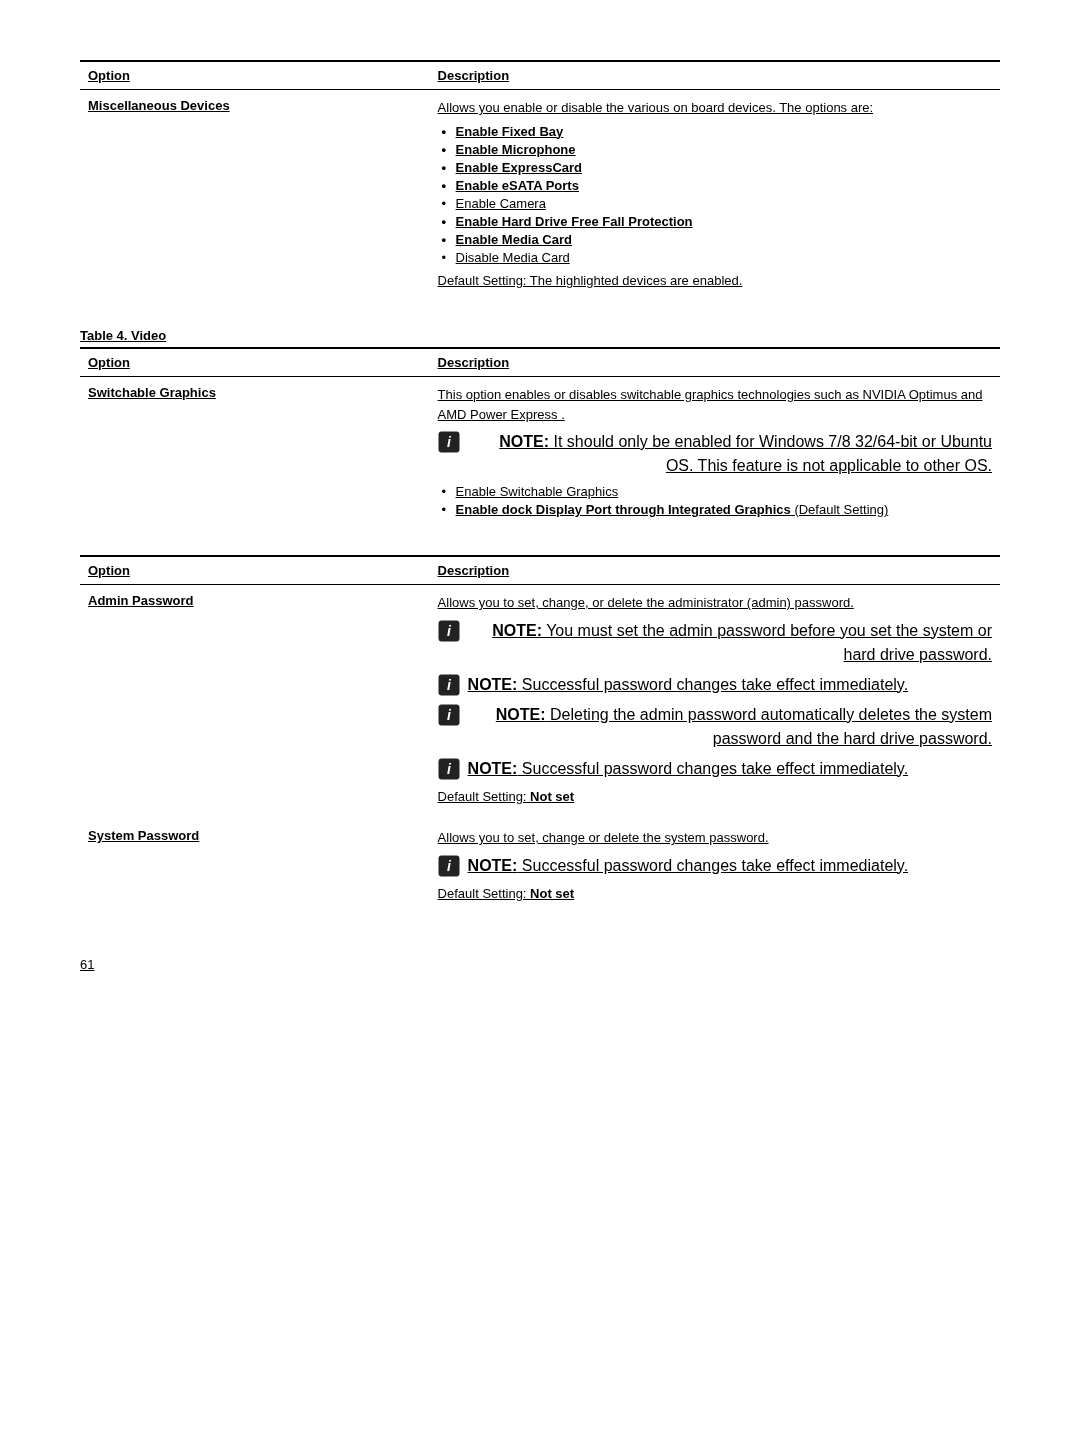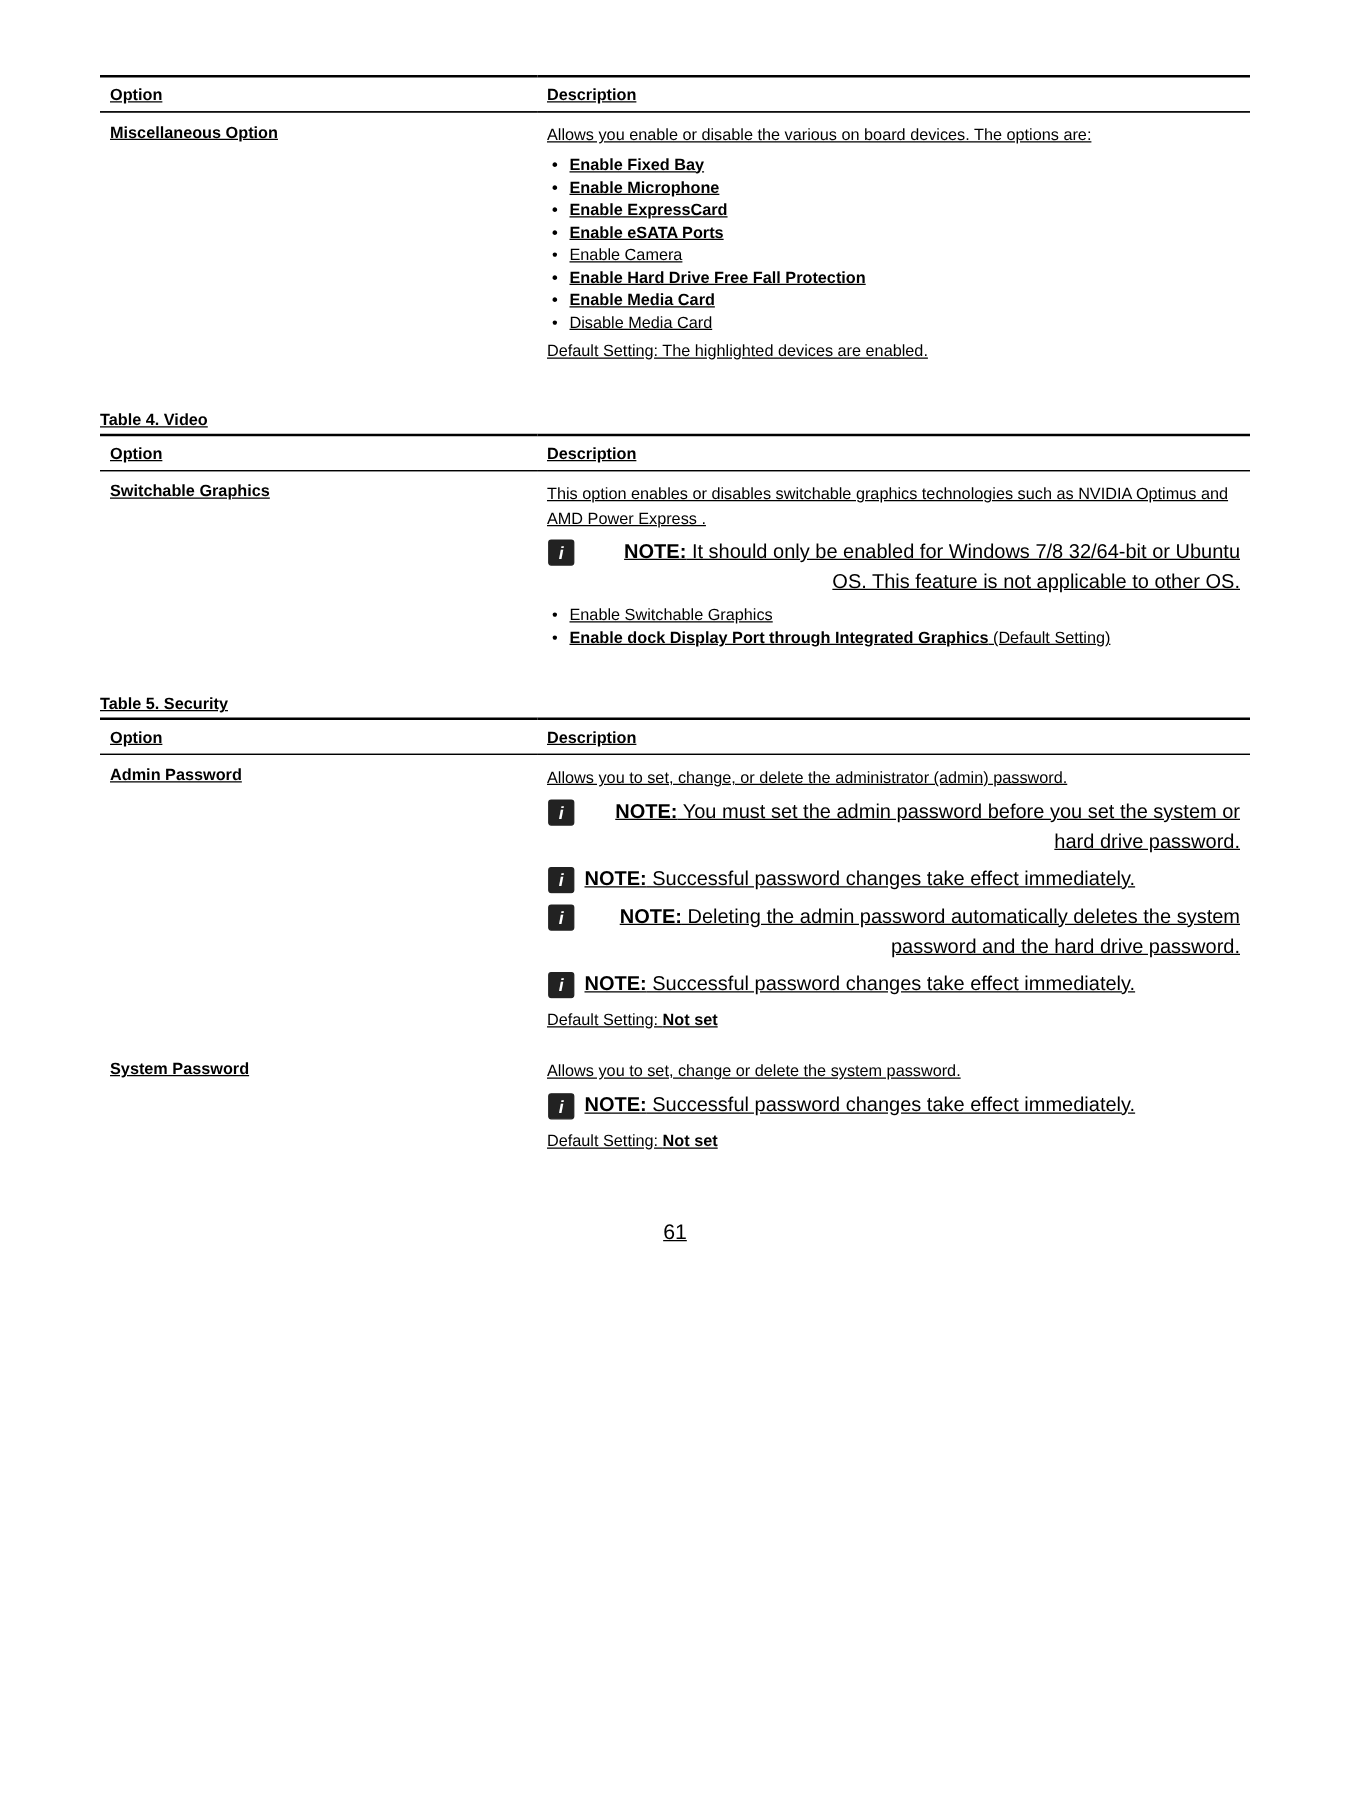--- a/index.html
+++ b/index.html
@@ -126,22 +126,22 @@
       font-size: 13px;
       margin-top: 6px;
       margin-bottom: 6px;
     }
 
     .default-setting strong {
       font-weight: bold;
     }
 
     .page-number {
-      text-align: center;
-      font-size: 17px;
+      text-align: left;
+      font-size: 13px;
       margin-top: 40px;
     }
 
     .top-desc {
       margin-bottom: 4px;
     }
 
     .table-section {
       margin-bottom: 20px;
     }
@@ -164,21 +164,21 @@
         <tr>
           <th class="col-option">Option</th>
           <th class="col-desc">Description</th>
         </tr>
       </thead>
       <tbody>
 
 
         <tr>
           <td class="option-cell">
-            <span class="option-label">Miscellaneous Option</span>
+            <span class="option-label">Miscellaneous Devices</span>
           </td>
           <td class="desc-cell">
             <div class="desc-text">Allows you enable or disable the various on board devices. The options are:</div>
             <ul class="bullet-list">
               <li class="bold-item"><strong>Enable Fixed Bay</strong></li>
               <li class="bold-item"><strong>Enable Microphone</strong></li>
               <li class="bold-item"><strong>Enable ExpressCard</strong></li>
               <li class="bold-item"><strong>Enable eSATA Ports</strong></li>
               <li>Enable Camera</li>
               <li class="bold-item"><strong>Enable Hard Drive Free Fall Protection</strong></li>
@@ -221,21 +221,20 @@
               <li>Enable Switchable Graphics</li>
               <li><strong>Enable dock Display Port through Integrated Graphics</strong> (Default Setting)</li>
             </ul>
           </td>
         </tr>
       </tbody>
     </table>
   </div>
 
   <div class="table-section">
-    <div class="table-label">Table 5. Security</div>
     <table class="main-table">
       <thead>
         <tr>
           <th class="col-option">Option</th>
           <th class="col-desc">Description</th>
         </tr>
       </thead>
       <tbody>
 
         <tr>

